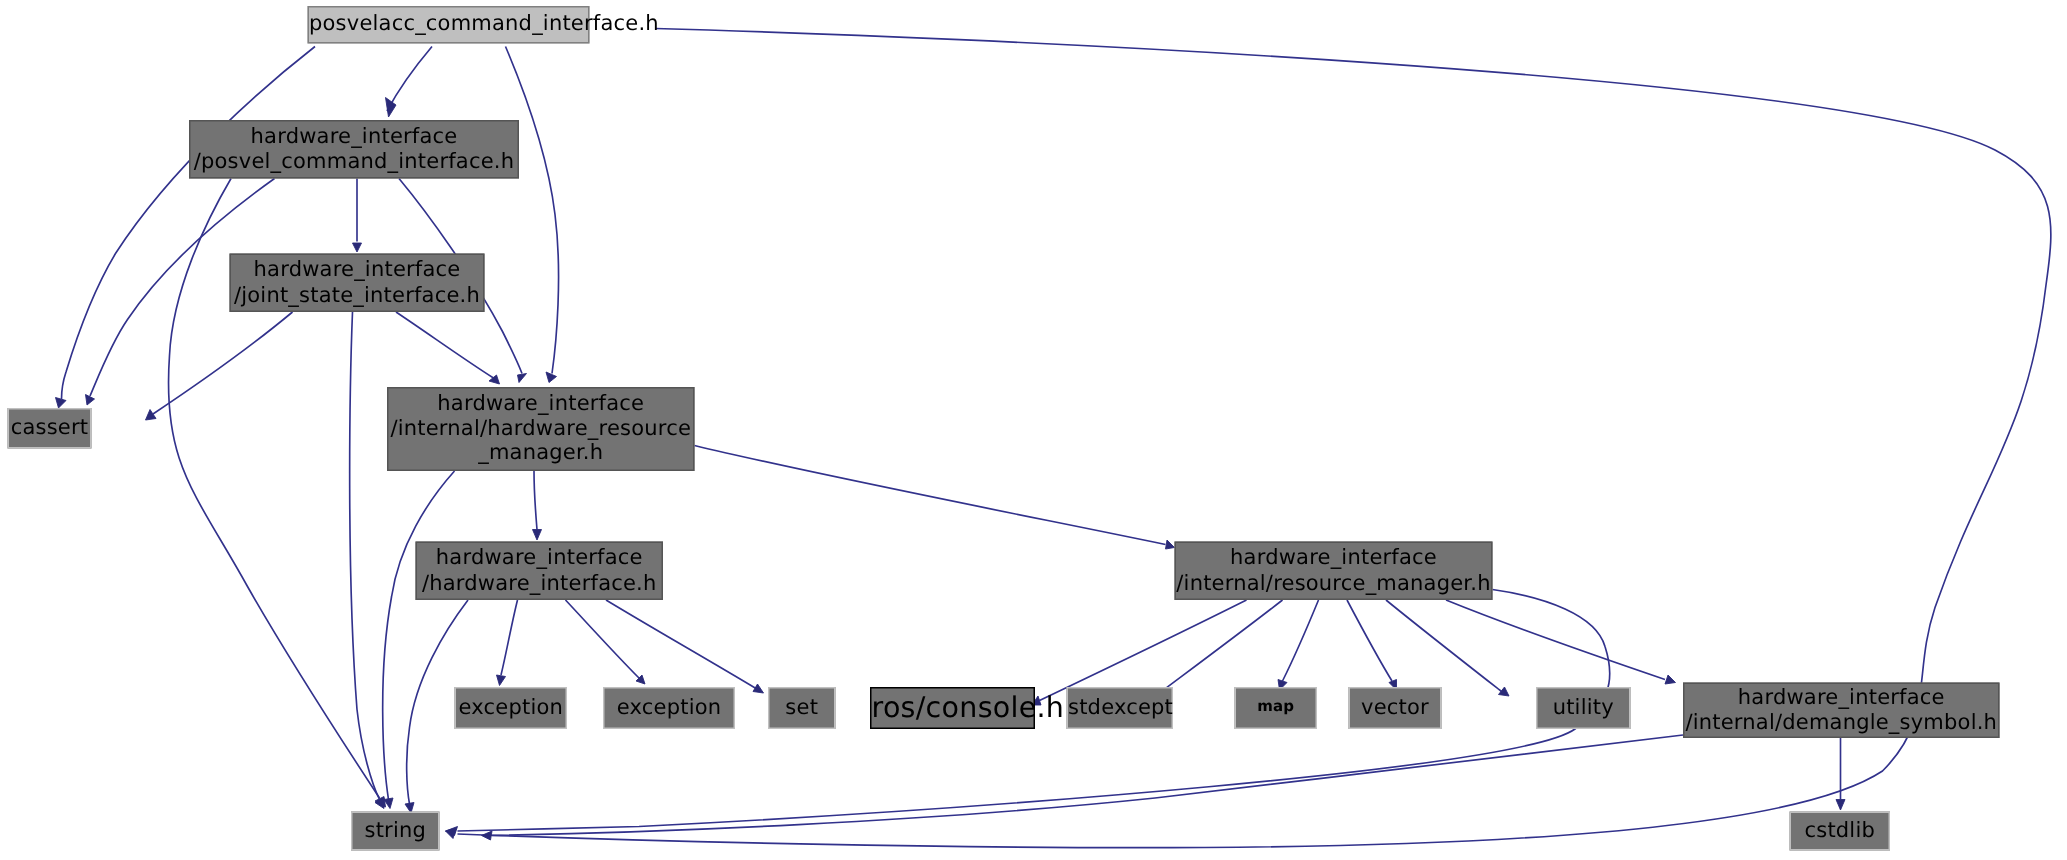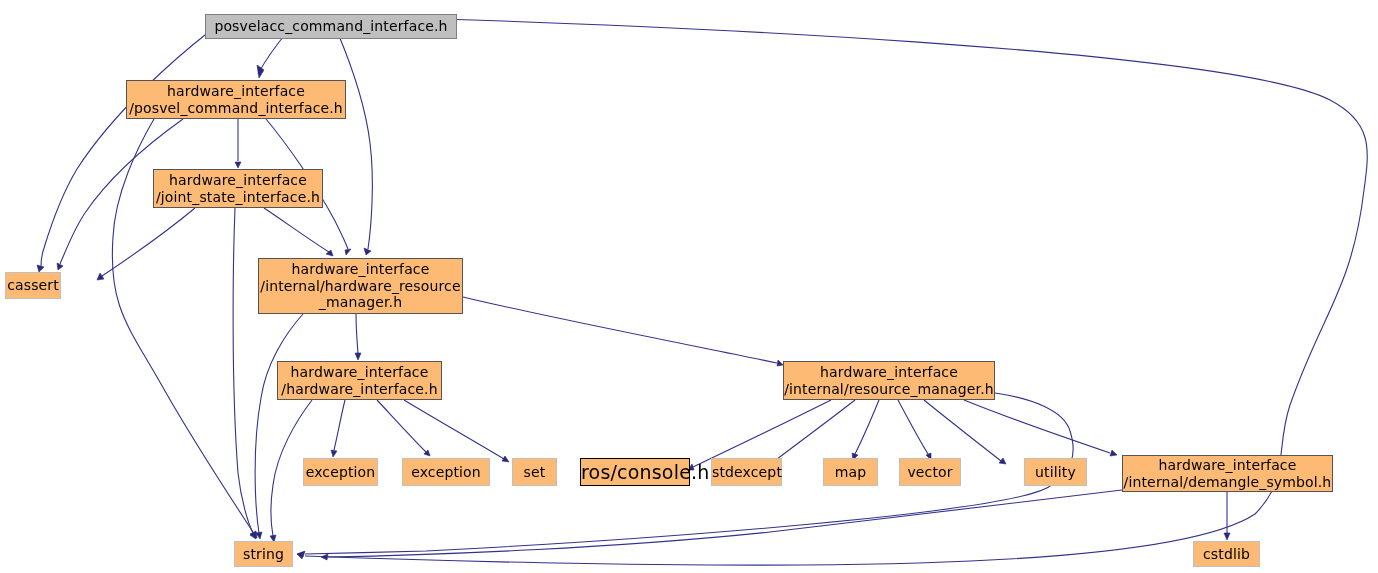--- a/index.html
+++ b/index.html
@@ -34,21 +34,21 @@
   }
   .node {
     position: absolute;
     box-sizing: border-box;
     display: flex;
     align-items: center;
     justify-content: center;
     text-align: center;
     line-height: 1.18;
     color: #000000;
-    background: #fdba74;
+    background: #737373;
     border: 1px solid #c0c0c0;
     white-space: pre;
     letter-spacing: 0.01em;
   }
   .node.root {
     background: #bfbfbf;
     border: 1px solid #808080;
   }
   .node.doc {
     border: 1px solid #555555;
@@ -170,39 +170,39 @@
       <g>
         <path class="edge-path" d="M1227,492 C1227,506 1227,521 1227,533"></path>
         <polygon class="edge-head" points="1230,533 1227,540 1224,533"></polygon>
       </g>
       <g>
         <path class="edge-path" d="M1122,490 C1030,501 890,518 770,532 C617,548 437,555 328,557"></path>
         <polygon class="edge-head" points="327,560 321,557 328,554"></polygon>
       </g>
     </svg>
   <div id="node-layer">
-      <div class="node root" style="left: 205px; top: 14px; width: 252px; height: 25px; font-size: 14px;"><span class="node-label">posvelacc_command_interface.h</span></div>
+      <div class="node root" style="left: 205px; top: 4px; width: 188px; height: 25px; font-size: 14px;"><span class="node-label">posvelacc_command_interface.h</span></div>
       <div class="node doc" style="left: 126px; top: 80px; width: 220px; height: 39px; font-size: 14px;"><span class="node-label">hardware_interface
 /posvel_command_interface.h</span></div>
       <div class="node doc" style="left: 153px; top: 169px; width: 170px; height: 39px; font-size: 14px;"><span class="node-label">hardware_interface
 /joint_state_interface.h</span></div>
       <div class="node std" style="left: 5px; top: 272px; width: 56px; height: 27px; font-size: 14px;"><span class="node-label">cassert</span></div>
       <div class="node doc" style="left: 258px; top: 258px; width: 205px; height: 56px; font-size: 14px;"><span class="node-label">hardware_interface
 /internal/hardware_resource
 _manager.h</span></div>
       <div class="node doc" style="left: 277px; top: 361px; width: 165px; height: 39px; font-size: 14px;"><span class="node-label">hardware_interface
 /hardware_interface.h</span></div>
       <div class="node doc" style="left: 783px; top: 361px; width: 212px; height: 39px; font-size: 14px;"><span class="node-label">hardware_interface
 /internal/resource_manager.h</span></div>
       <div class="node std" style="left: 303px; top: 458px; width: 75px; height: 28px; font-size: 14px;"><span class="node-label">exception</span></div>
       <div class="node std" style="left: 402px; top: 458px; width: 88px; height: 28px; font-size: 14px;"><span class="node-label">exception</span></div>
       <div class="node std" style="left: 512px; top: 458px; width: 45px; height: 28px; font-size: 14px;"><span class="node-label">set</span></div>
       <div class="node link" style="left: 580px; top: 458px; width: 110px; height: 28px; font-size: 19px;"><span class="node-label">ros/console.h</span></div>
       <div class="node std" style="left: 711px; top: 458px; width: 71px; height: 28px; font-size: 14px;"><span class="node-label">stdexcept</span></div>
-      <div class="node std" style="left: 823px; top: 458px; width: 55px; height: 28px; font-size: 14px;"><span class="node-label">map</span></div>
+      <div class="node std" style="left: 823px; top: 458px; width: 55px; height: 28px; font-size: 10px; font-weight: bold;"><span class="node-label">map</span></div>
       <div class="node std" style="left: 899px; top: 458px; width: 62px; height: 28px; font-size: 14px;"><span class="node-label">vector</span></div>
       <div class="node std" style="left: 1024px; top: 458px; width: 63px; height: 28px; font-size: 14px;"><span class="node-label">utility</span></div>
       <div class="node doc" style="left: 1122px; top: 455px; width: 211px; height: 37px; font-size: 14px;"><span class="node-label">hardware_interface
 /internal/demangle_symbol.h</span></div>
       <div class="node std" style="left: 234px; top: 541px; width: 59px; height: 26px; font-size: 14px;"><span class="node-label">string</span></div>
       <div class="node std" style="left: 1193px; top: 541px; width: 67px; height: 26px; font-size: 14px;"><span class="node-label">cstdlib</span></div>
     </div>
 </div>
 
 </body></html>

